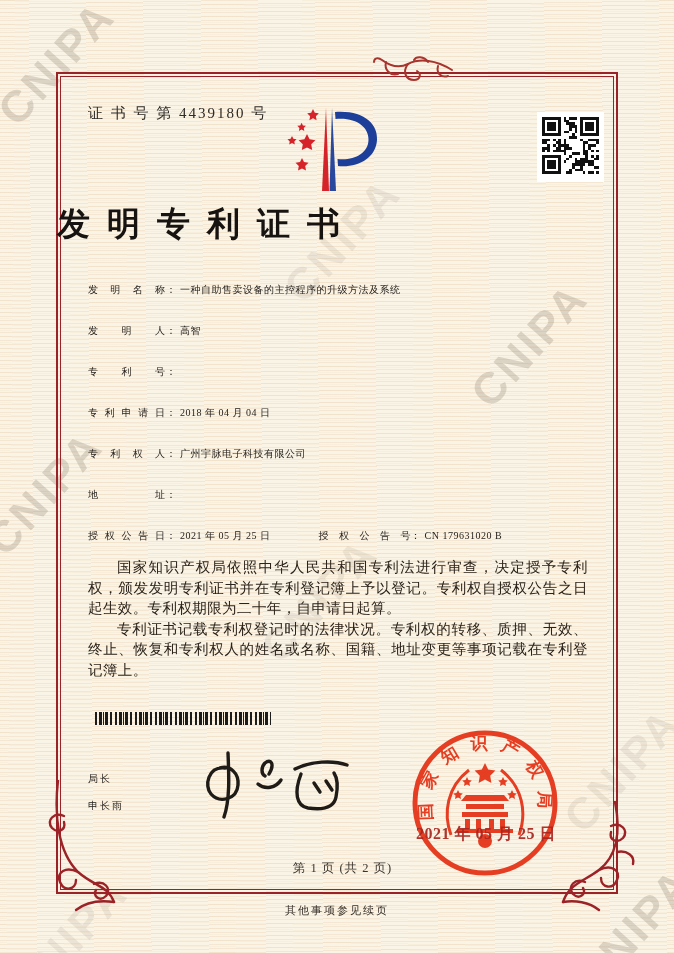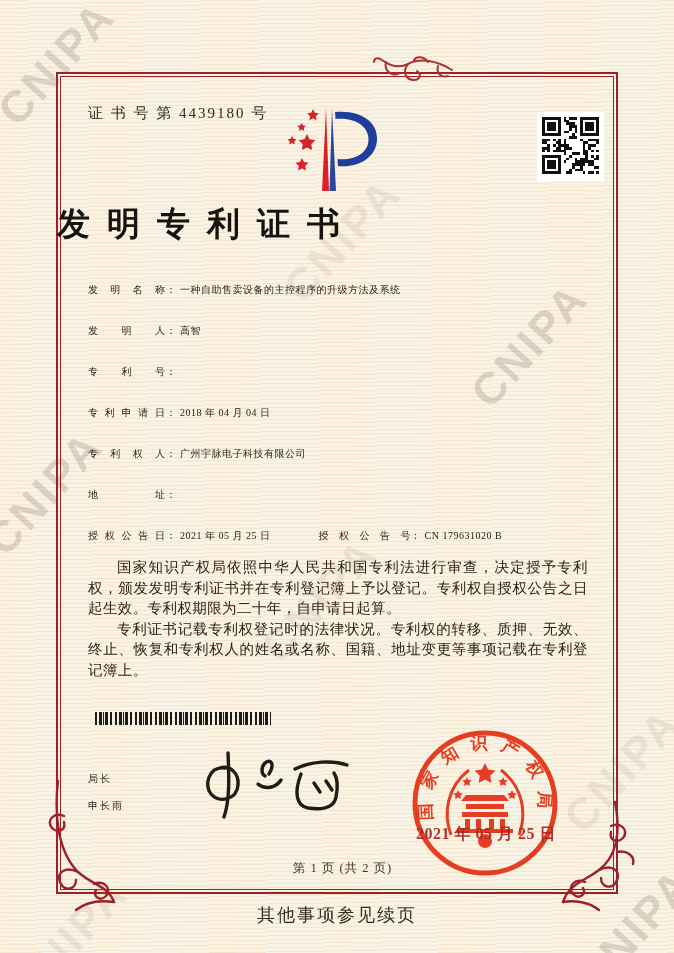--- a/index.html
+++ b/index.html
@@ -67,21 +67,21 @@
   .signature{ position:absolute; left:195px; top:748px; width:165px; height:72px; }
   .signature path{ stroke:#1f1b17; stroke-width:3.4; fill:none; stroke-linecap:round; }
   
   .seal{ position:absolute; left:410px; top:728px; width:150px; height:150px; opacity:.96; }
   .seal-date{
     position:absolute; left:408px; top:824px; width:156px; text-align:center;
     font-size:16px; color:#a8251f; letter-spacing:.5px; font-weight:bold; opacity:.92;
   }
   
   .page-no{ position:absolute; left:11px; right:0; top:860px; text-align:center; font-size:12.5px; color:#3a342e; letter-spacing:1px; }
-  .cont-note{ position:absolute; left:0; right:0; top:903px; text-align:center; font-size:18px; color:#332d27; letter-spacing:2px; }
+  .cont-note{ position:absolute; left:0; right:0; top:903px; text-align:center; font-size:11px; color:#332d27; letter-spacing:2px; }
 </style>
 </head>
 <body>
 
 <div class="page">
 
   <span class="wm" style="left:-18px;top:38px;">CNIPA</span>
   <span class="wm faint" style="left:268px;top:215px;">CNIPA</span>
   <span class="wm" style="left:455px;top:320px;">CNIPA</span>
   <span class="wm" style="left:-30px;top:468px;">CNIPA</span>

